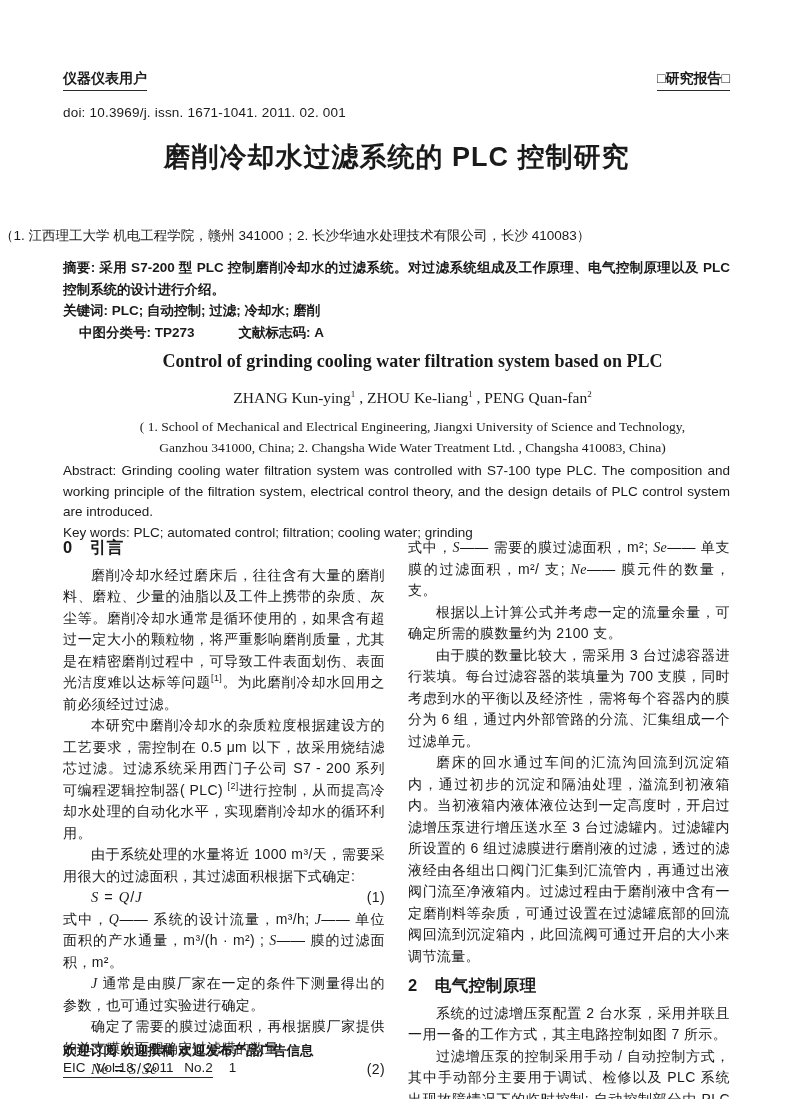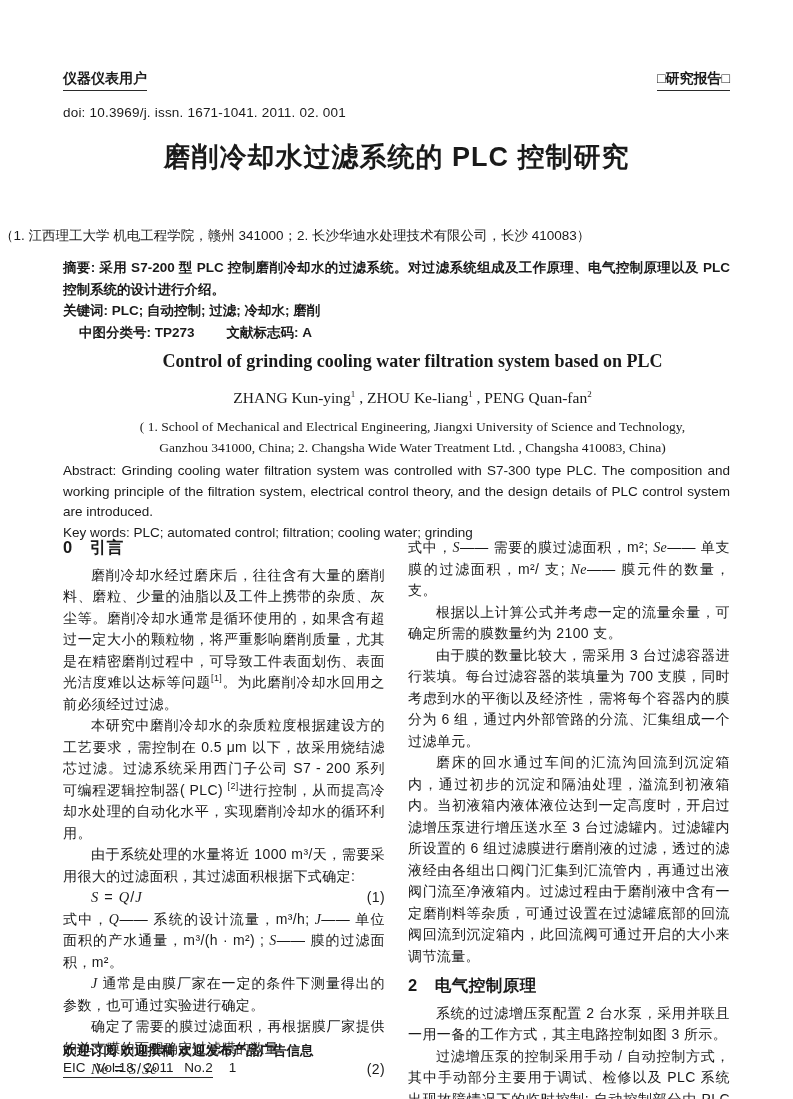--- a/index.html
+++ b/index.html
@@ -29,21 +29,21 @@
   
   .title-cn { position: absolute; top: 139px; left: 0; width: 793px; text-align: center;
               font-size: 27px; font-weight: bold; letter-spacing: 1px; }
   .authors-cn { position: absolute; top: 196px; left: 0; width: 793px; text-align: center;
                 font-size: 16px; font-weight: bold; letter-spacing: 0.5px; }
   .affil-cn { position: absolute; top: 227px; left: 0; width: 793px; text-align: left; font-size: 13.5px; }
 
   
   .abstract-block { position: absolute; top: 257px; left: 63px; width: 667px;
                     font-size: 13.5px; font-weight: bold; line-height: 21.5px; text-align: justify; }
-  .clc-line span:first-child { margin-right: 32px; padding-left: 16px; }
+  .clc-line span:first-child { margin-right: 44px; padding-left: 16px; }
 
   
   .en-block { position: absolute; top: 351px; left: 16px; width: 793px; text-align: center;
               font-family: "Liberation Serif", serif; }
   .en-title { font-size: 18px; font-weight: bold; margin-bottom: 17px; }
   .en-authors { font-size: 15.5px; margin-bottom: 9px; }
   .en-affil { font-size: 13.5px; line-height: 21px; }
 
   .en-abstract-block { position: absolute; top: 461px; left: 63px; width: 667px;
                        font-size: 13.5px; line-height: 20.5px; text-align: justify; }
@@ -91,21 +91,21 @@
   </div>
 
   <div class="en-block">
     <div class="en-title">Control of grinding cooling water filtration system based on PLC</div>
     <div class="en-authors">ZHANG Kun-ying<sup>1</sup> , ZHOU Ke-liang<sup>1</sup> , PENG Quan-fan<sup>2</sup></div>
     <div class="en-affil">( 1. School of Mechanical and Electrical Engineering, Jiangxi University of Science and Technology,</div>
     <div class="en-affil">Ganzhou 341000, China; 2. Changsha Wide Water Treatment Ltd. , Changsha 410083, China)</div>
   </div>
 
   <div class="en-abstract-block">
-    <p>Abstract: Grinding cooling water filtration system was controlled with S7-300 type PLC. The composition and working principle of the filtration system, electrical control theory, and the design details of PLC control system are introduced.</p>
+    <p>Abstract: Grinding cooling water filtration system was controlled with S7-100 type PLC. The composition and working principle of the filtration system, electrical control theory, and the design details of PLC control system are introduced.</p>
     <p>Key words: PLC; automated control; filtration; cooling water; grinding</p>
   </div>
 
   <div class="columns">
 
     <div class="col">
       <h2 class="sec first">
         <span class="sec-num">0</span><span>引言</span>
       </h2>
       <p class="indent">磨削冷却水经过磨床后，往往含有大量的磨削料、磨粒、少量的油脂以及工件上携带的杂质、灰尘等。磨削冷却水通常是循环使用的，如果含有超过一定大小的颗粒物，将严重影响磨削质量，尤其是在精密磨削过程中，可导致工件表面划伤、表面光洁度难以达标等问题<sup>[1]</sup>。为此磨削冷却水回用之前必须经过过滤。</p>
@@ -125,21 +125,21 @@
     </div>
 
     <div class="col">
       <p>式中，<span class="it">S</span>—— 需要的膜过滤面积，m²; <span class="it">Se</span>—— 单支膜的过滤面积，m²/ 支; <span class="it">Ne</span>—— 膜元件的数量，支。</p>
       <p class="indent">根据以上计算公式并考虑一定的流量余量，可确定所需的膜数量约为 2100 支。</p>
       <p class="indent">由于膜的数量比较大，需采用 3 台过滤容器进行装填。每台过滤容器的装填量为 700 支膜，同时考虑到水的平衡以及经济性，需将每个容器内的膜分为 6 组，通过内外部管路的分流、汇集组成一个过滤单元。</p>
       <p class="indent">磨床的回水通过车间的汇流沟回流到沉淀箱内，通过初步的沉淀和隔油处理，溢流到初液箱内。当初液箱内液体液位达到一定高度时，开启过滤增压泵进行增压送水至 3 台过滤罐内。过滤罐内所设置的 6 组过滤膜进行磨削液的过滤，透过的滤液经由各组出口阀门汇集到汇流管内，再通过出液阀门流至净液箱内。过滤过程由于磨削液中含有一定磨削料等杂质，可通过设置在过滤罐底部的回流阀回流到沉淀箱内，此回流阀可通过开启的大小来调节流量。</p>
       <h2 class="sec">
         <span class="sec-num">2</span><span>电气控制原理</span>
       </h2>
-      <p class="indent">系统的过滤增压泵配置 2 台水泵，采用并联且一用一备的工作方式，其主电路控制如图 3 所示。</p>
+      <p class="indent">系统的过滤增压泵配置 2 台水泵，采用并联且一用一备的工作方式，其主电路控制如图 7 所示。</p>
       <p class="indent">过滤增压泵的控制采用手动 / 自动控制方式，其中手动部分主要用于调试、检修以及 PLC 系统出现故障情况下的临时控制; 自动控制部分由 PLC 完成，具</p>
     </div>
 
   </div>
 
   <div class="footer">
     <span class="footer-left">欢迎订阅 欢迎撰稿 欢迎发布产品广告信息</span>
     <span class="footer-right">
       <span class="journal-ref">EIC Vol.18 2011 No.2</span>
       <span class="page-num">1</span>

